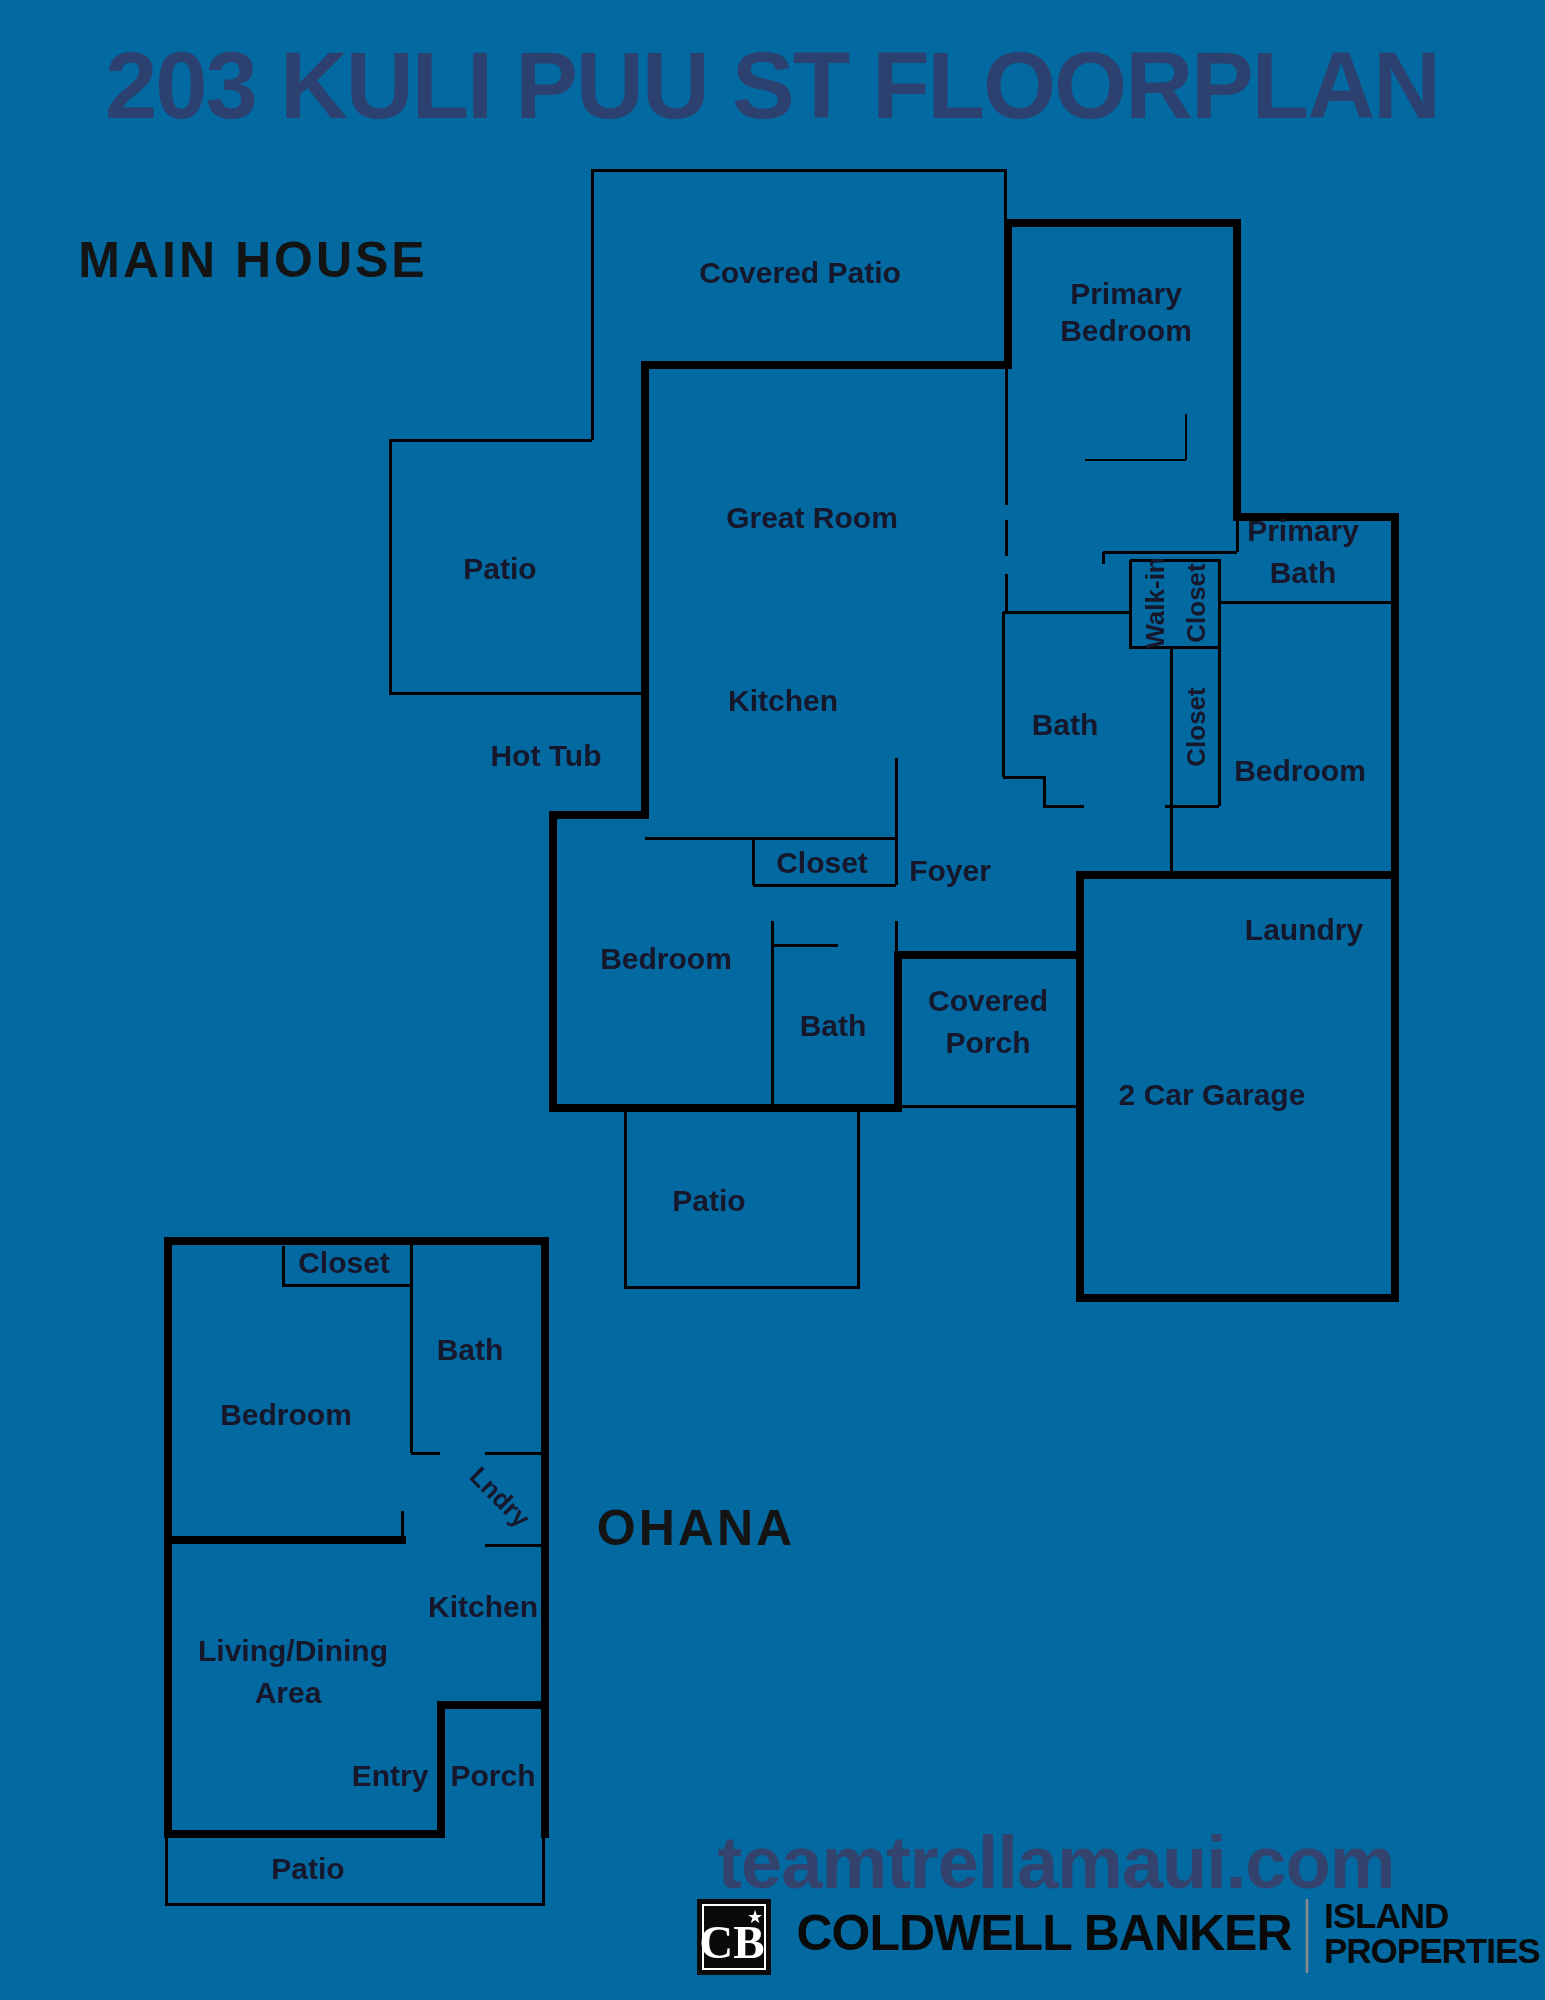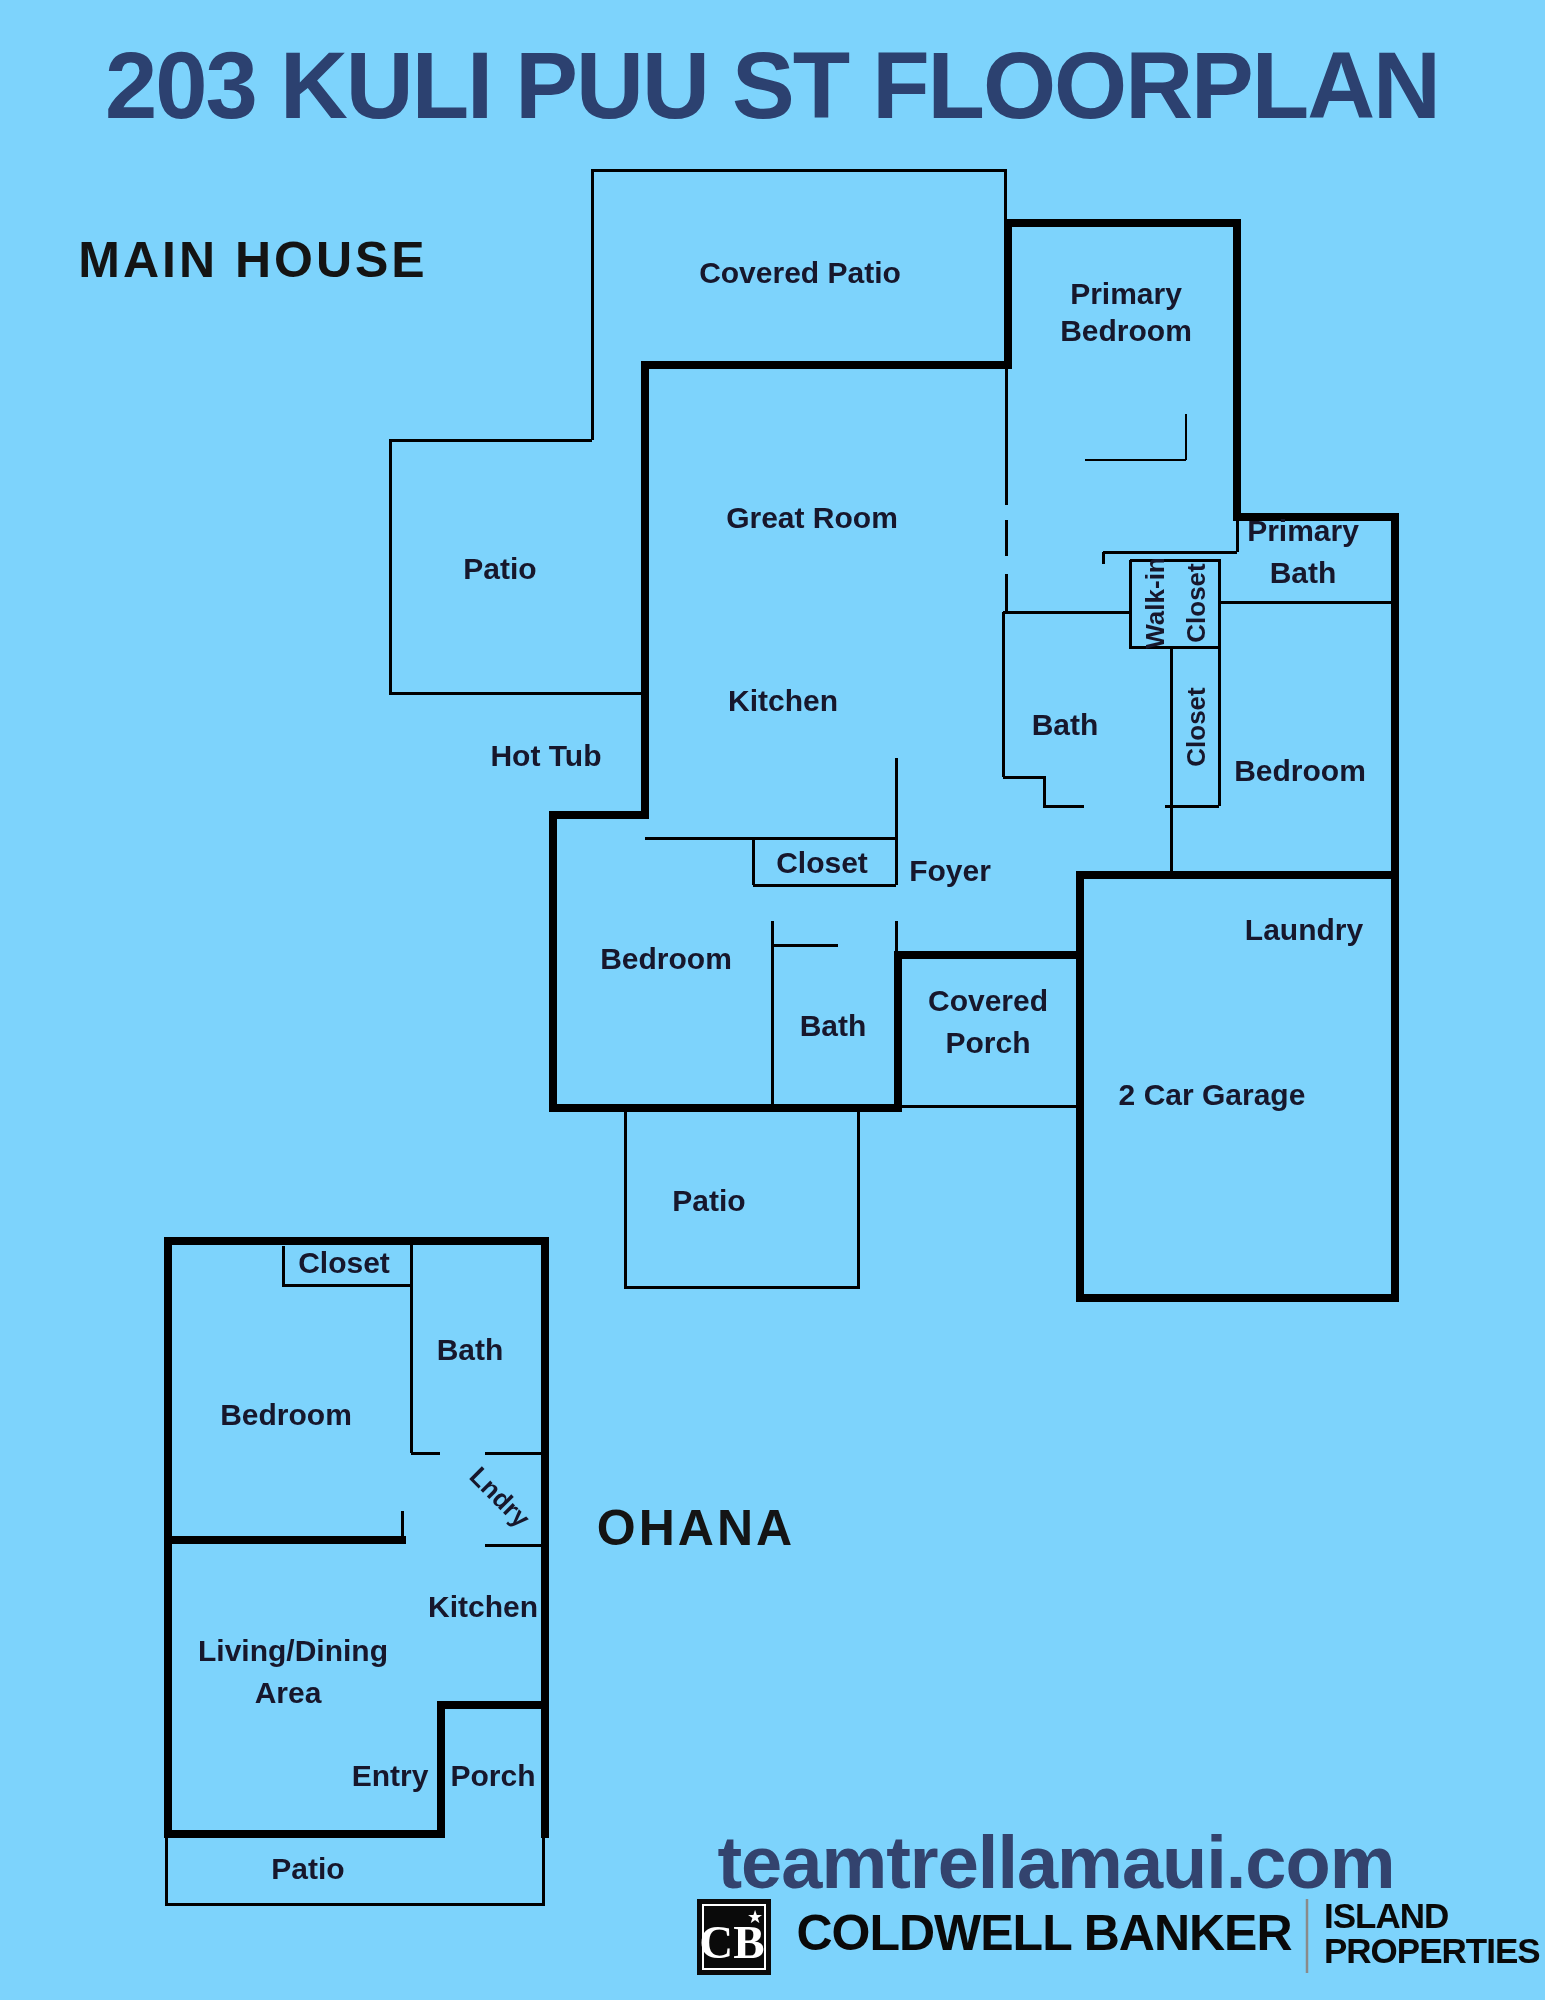--- a/index.html
+++ b/index.html
@@ -1,16 +1,16 @@
 <!DOCTYPE html>
 <html><head>
 <meta charset="utf-8">
 <style>
   html,body{margin:0;padding:0;background:#ffffff;}
-  #page{position:relative;width:1545px;height:2000px;background:#7dd3fc;overflow:hidden;}
+  #page{position:relative;width:1545px;height:2000px;background:#0369a1;overflow:hidden;}
   svg{display:block;}
   svg text{font-family:"Liberation Sans","DejaVu Sans",sans-serif;}
   .room{font-size:30px;font-weight:bold;fill:#17172c;}
   .room-sm{font-size:26px;font-weight:bold;fill:#17172c;}
   .section{font-size:50px;font-weight:600;fill:#141414;letter-spacing:3px;}
   .title{font-size:94px;font-weight:800;letter-spacing:-2px;}
   .site{font-size:74px;font-weight:800;letter-spacing:-1px;}
   .cb-name{font-size:50px;font-weight:800;fill:#0a0a0a;letter-spacing:-1px;}
   .cb-div{font-size:35px;font-weight:800;fill:#0a0a0a;letter-spacing:-1px;}
   .cb-mono{font-family:"Liberation Serif","DejaVu Serif",serif;font-size:47px;font-weight:bold;fill:#ffffff;}

